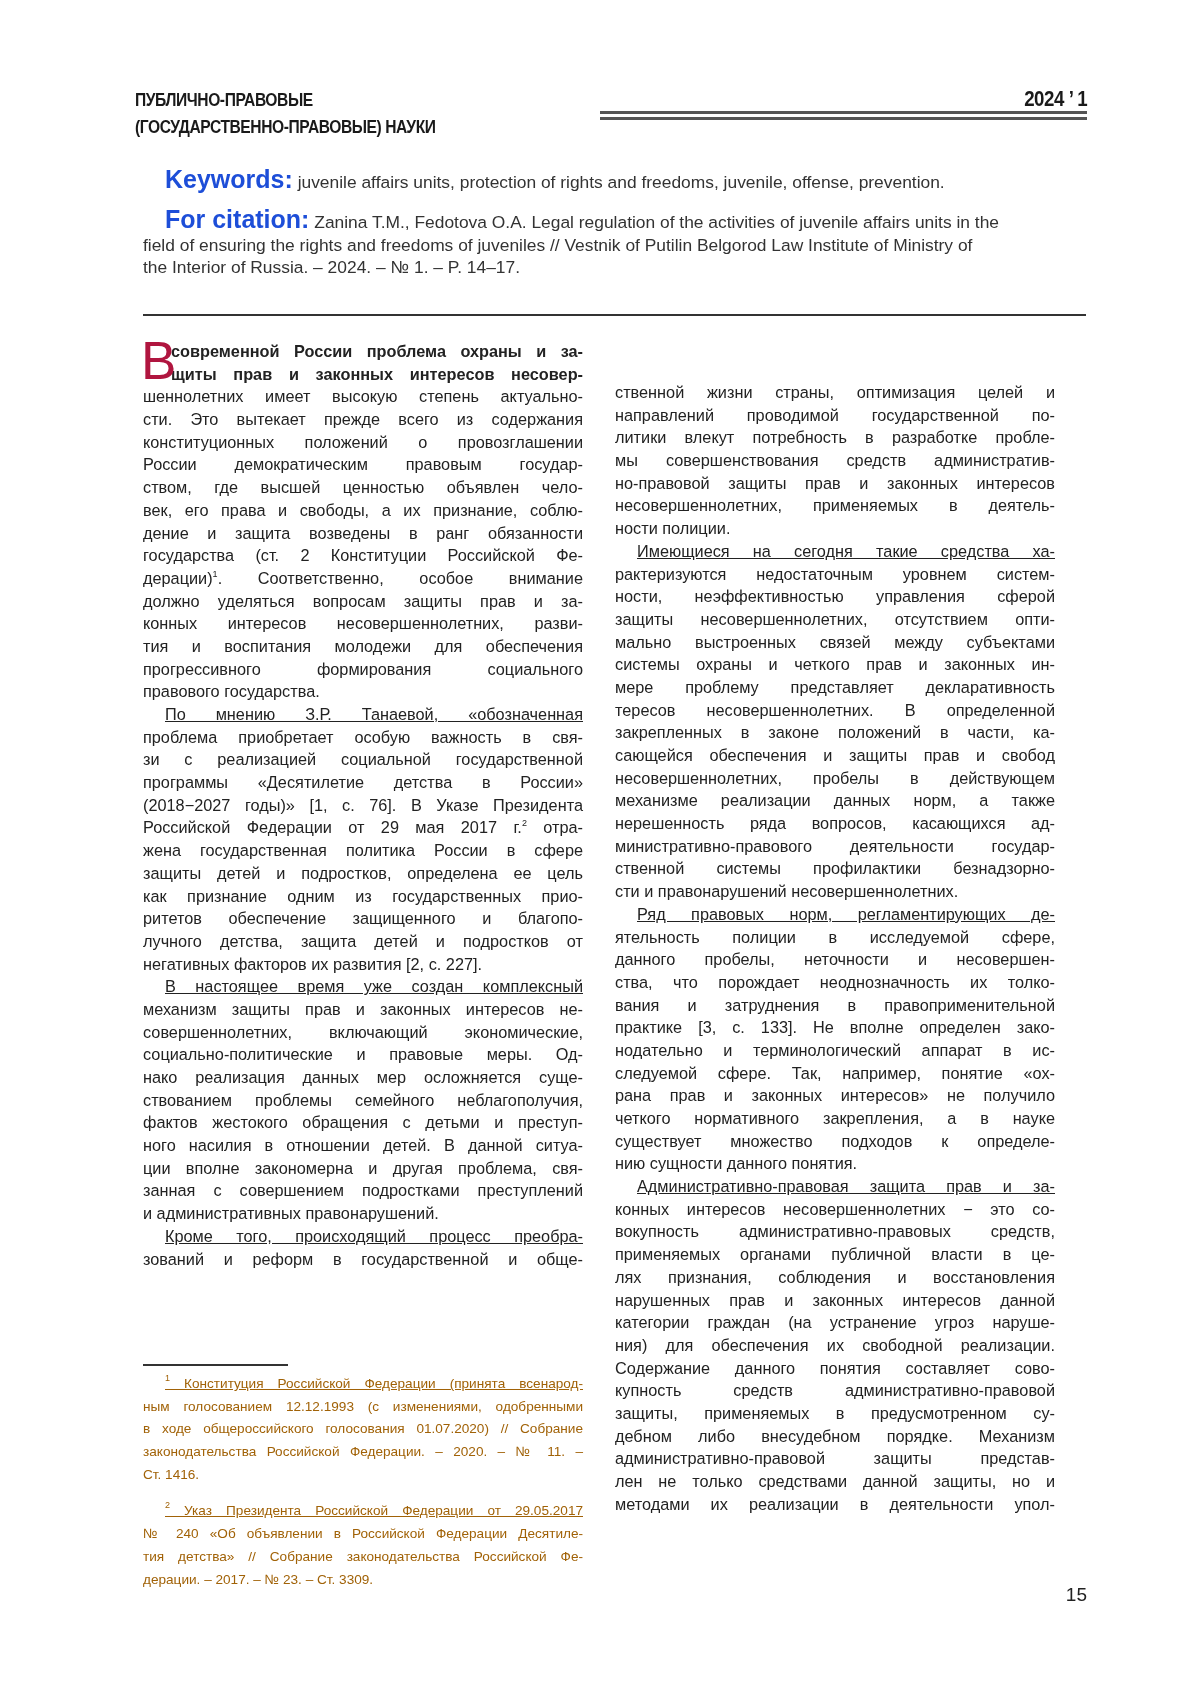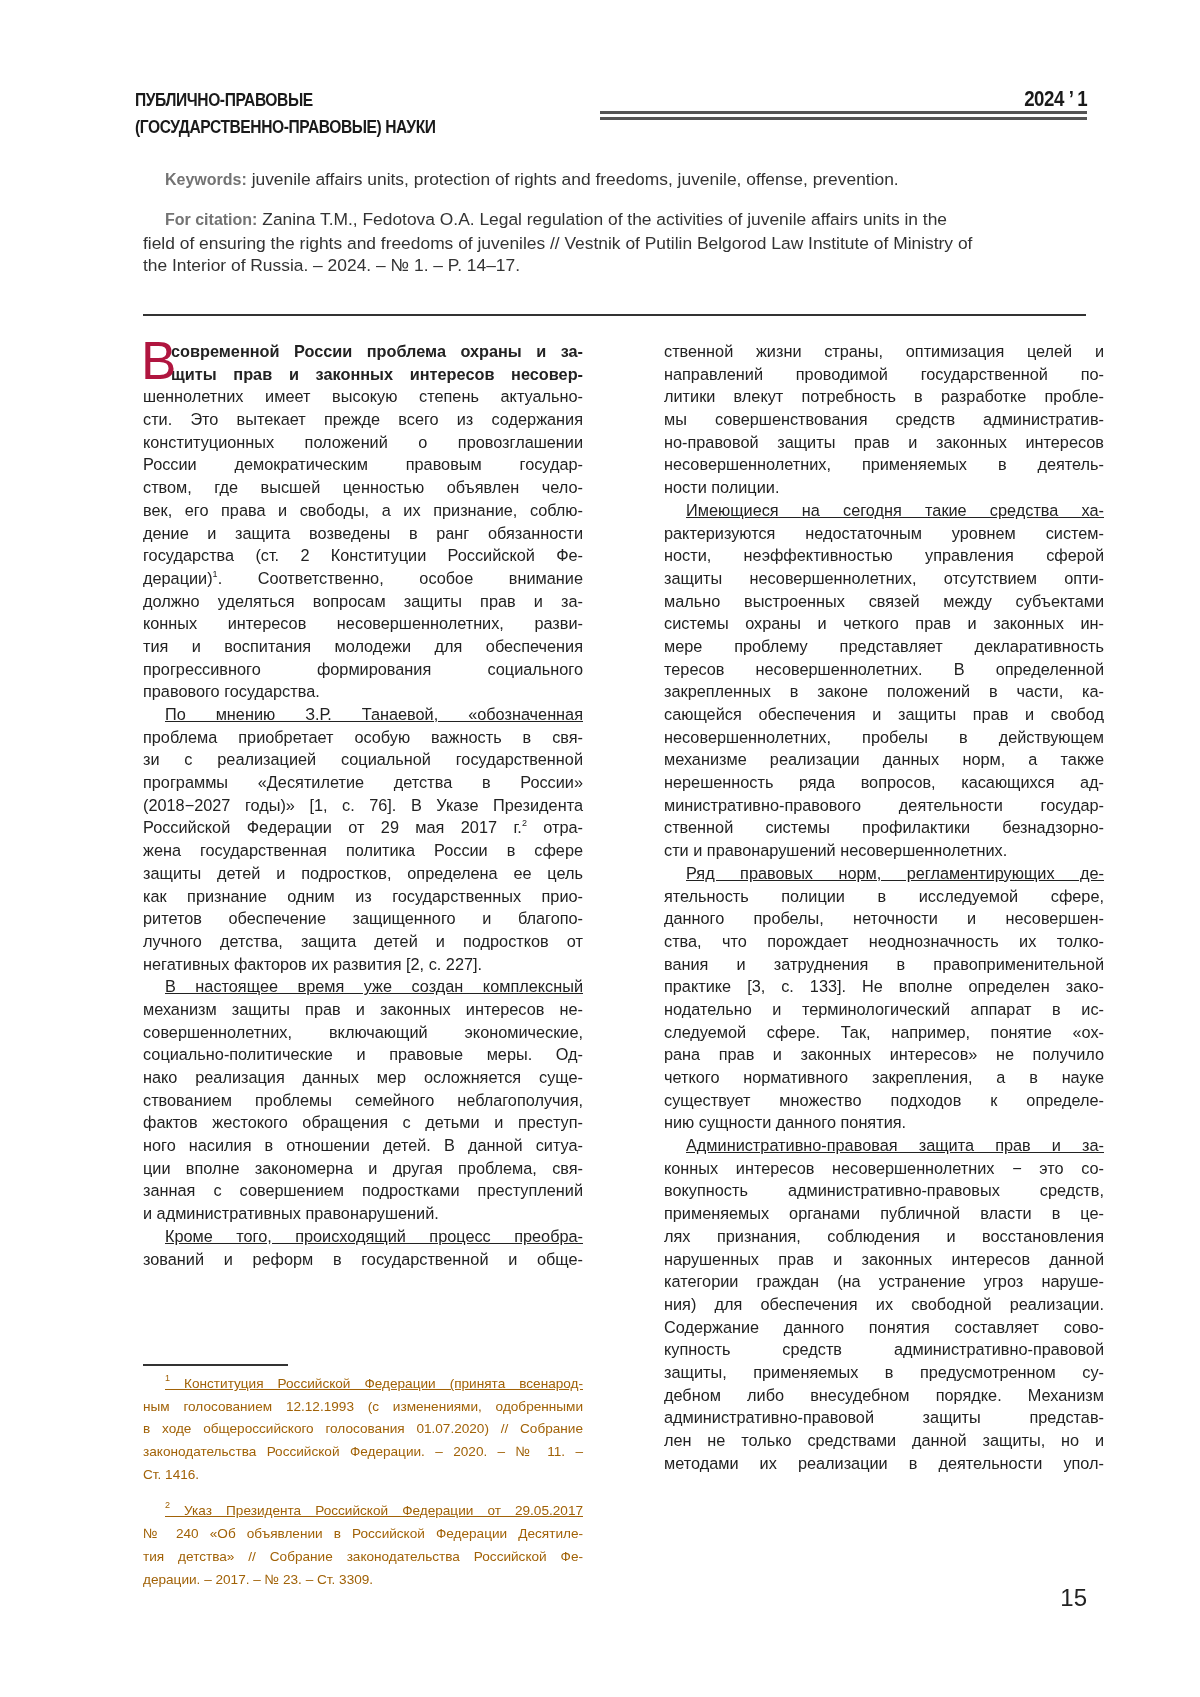--- a/index.html
+++ b/index.html
@@ -1,36 +1,36 @@
 <!DOCTYPE html>
 <html><head>
 <meta charset="utf-8">
 <style>
   html, body { margin: 0; padding: 0; background: #ffffff; }
   body { width: 1200px; height: 1697px; position: relative; overflow: hidden; color: #222222; font-family: "Liberation Sans", sans-serif; }
   .header-left { position: absolute; left: 135px; top: 86px; font-family: "Liberation Sans", sans-serif; font-weight: bold; font-size: 19px; line-height: 27px; letter-spacing: -0.5px; transform: scaleX(0.82); transform-origin: left top; color: #1a1a1a; }
   .header-right { position: absolute; right: 113px; top: 86px; font-weight: bold; font-size: 22px; letter-spacing: -0.5px; transform: scaleX(0.85); transform-origin: right top; color: #1a1a1a; }
   .header-rule { position: absolute; left: 600px; width: 487px; height: 3px; background: #555555; }
   .meta { position: absolute; left: 143px; width: 943px; font-size: 17.4px; line-height: 22.5px; color: #333333; }
-  .meta .lbl { font-weight: bold; font-size: 16px; color: #737373; }
+  .meta .lbl { font-weight: bold; font-size: 25px; color: #1d4ed8; }
   .meta .ind { padding-left: 22px; }
   .top-rule { position: absolute; left: 143px; top: 314px; width: 943px; height: 2px; background: #333333; }
   .col { position: absolute; top: 340px; width: 440px; font-size: 16.3px; line-height: 22.7px; color: #222222; }
   .col-left { left: 143px; }
-  .col-right { left: 664px; }
+  .col-right { left: 615px; margin-top: 41px; }
   .line { display: block; white-space: nowrap; text-align: justify; text-align-last: justify; height: 22.7px; }
   .line.last { text-align-last: left; }
   .line.indent { padding-left: 22px; text-decoration: underline; }
   .line.dc { padding-left: 28px; font-weight: bold; }
   .dropcap { position: absolute; left: -2px; top: -3px; font-size: 53px; line-height: 48px; color: #b0153f; font-family: "Liberation Sans", sans-serif; }
   sup { font-size: 9px; line-height: 0; vertical-align: 7px; }
   .fn-rule { position: absolute; left: 143px; top: 1364px; width: 145px; height: 2px; background: #333333; }
   .footnotes { position: absolute; left: 143px; top: 1374px; width: 440px; font-size: 13.6px; line-height: 19.3px; color: #a16207; }
   .fn-gap { height: 14px; }
-  .page-num { position: absolute; right: 113px; top: 1584px; font-size: 24px; color: #222222; }
+  .page-num { position: absolute; right: 113px; top: 1584px; font-size: 19px; color: #222222; }
 </style>
 </head>
 <body>
 
 <div class="header-left">
   <div>ПУБЛИЧНО-ПРАВОВЫЕ</div>
   <div>(ГОСУДАРСТВЕННО-ПРАВОВЫЕ)  НАУКИ</div>
 </div>
 <div class="header-right">2024 ’ 1</div>
 <div class="header-rule" style="top:111px"></div>

